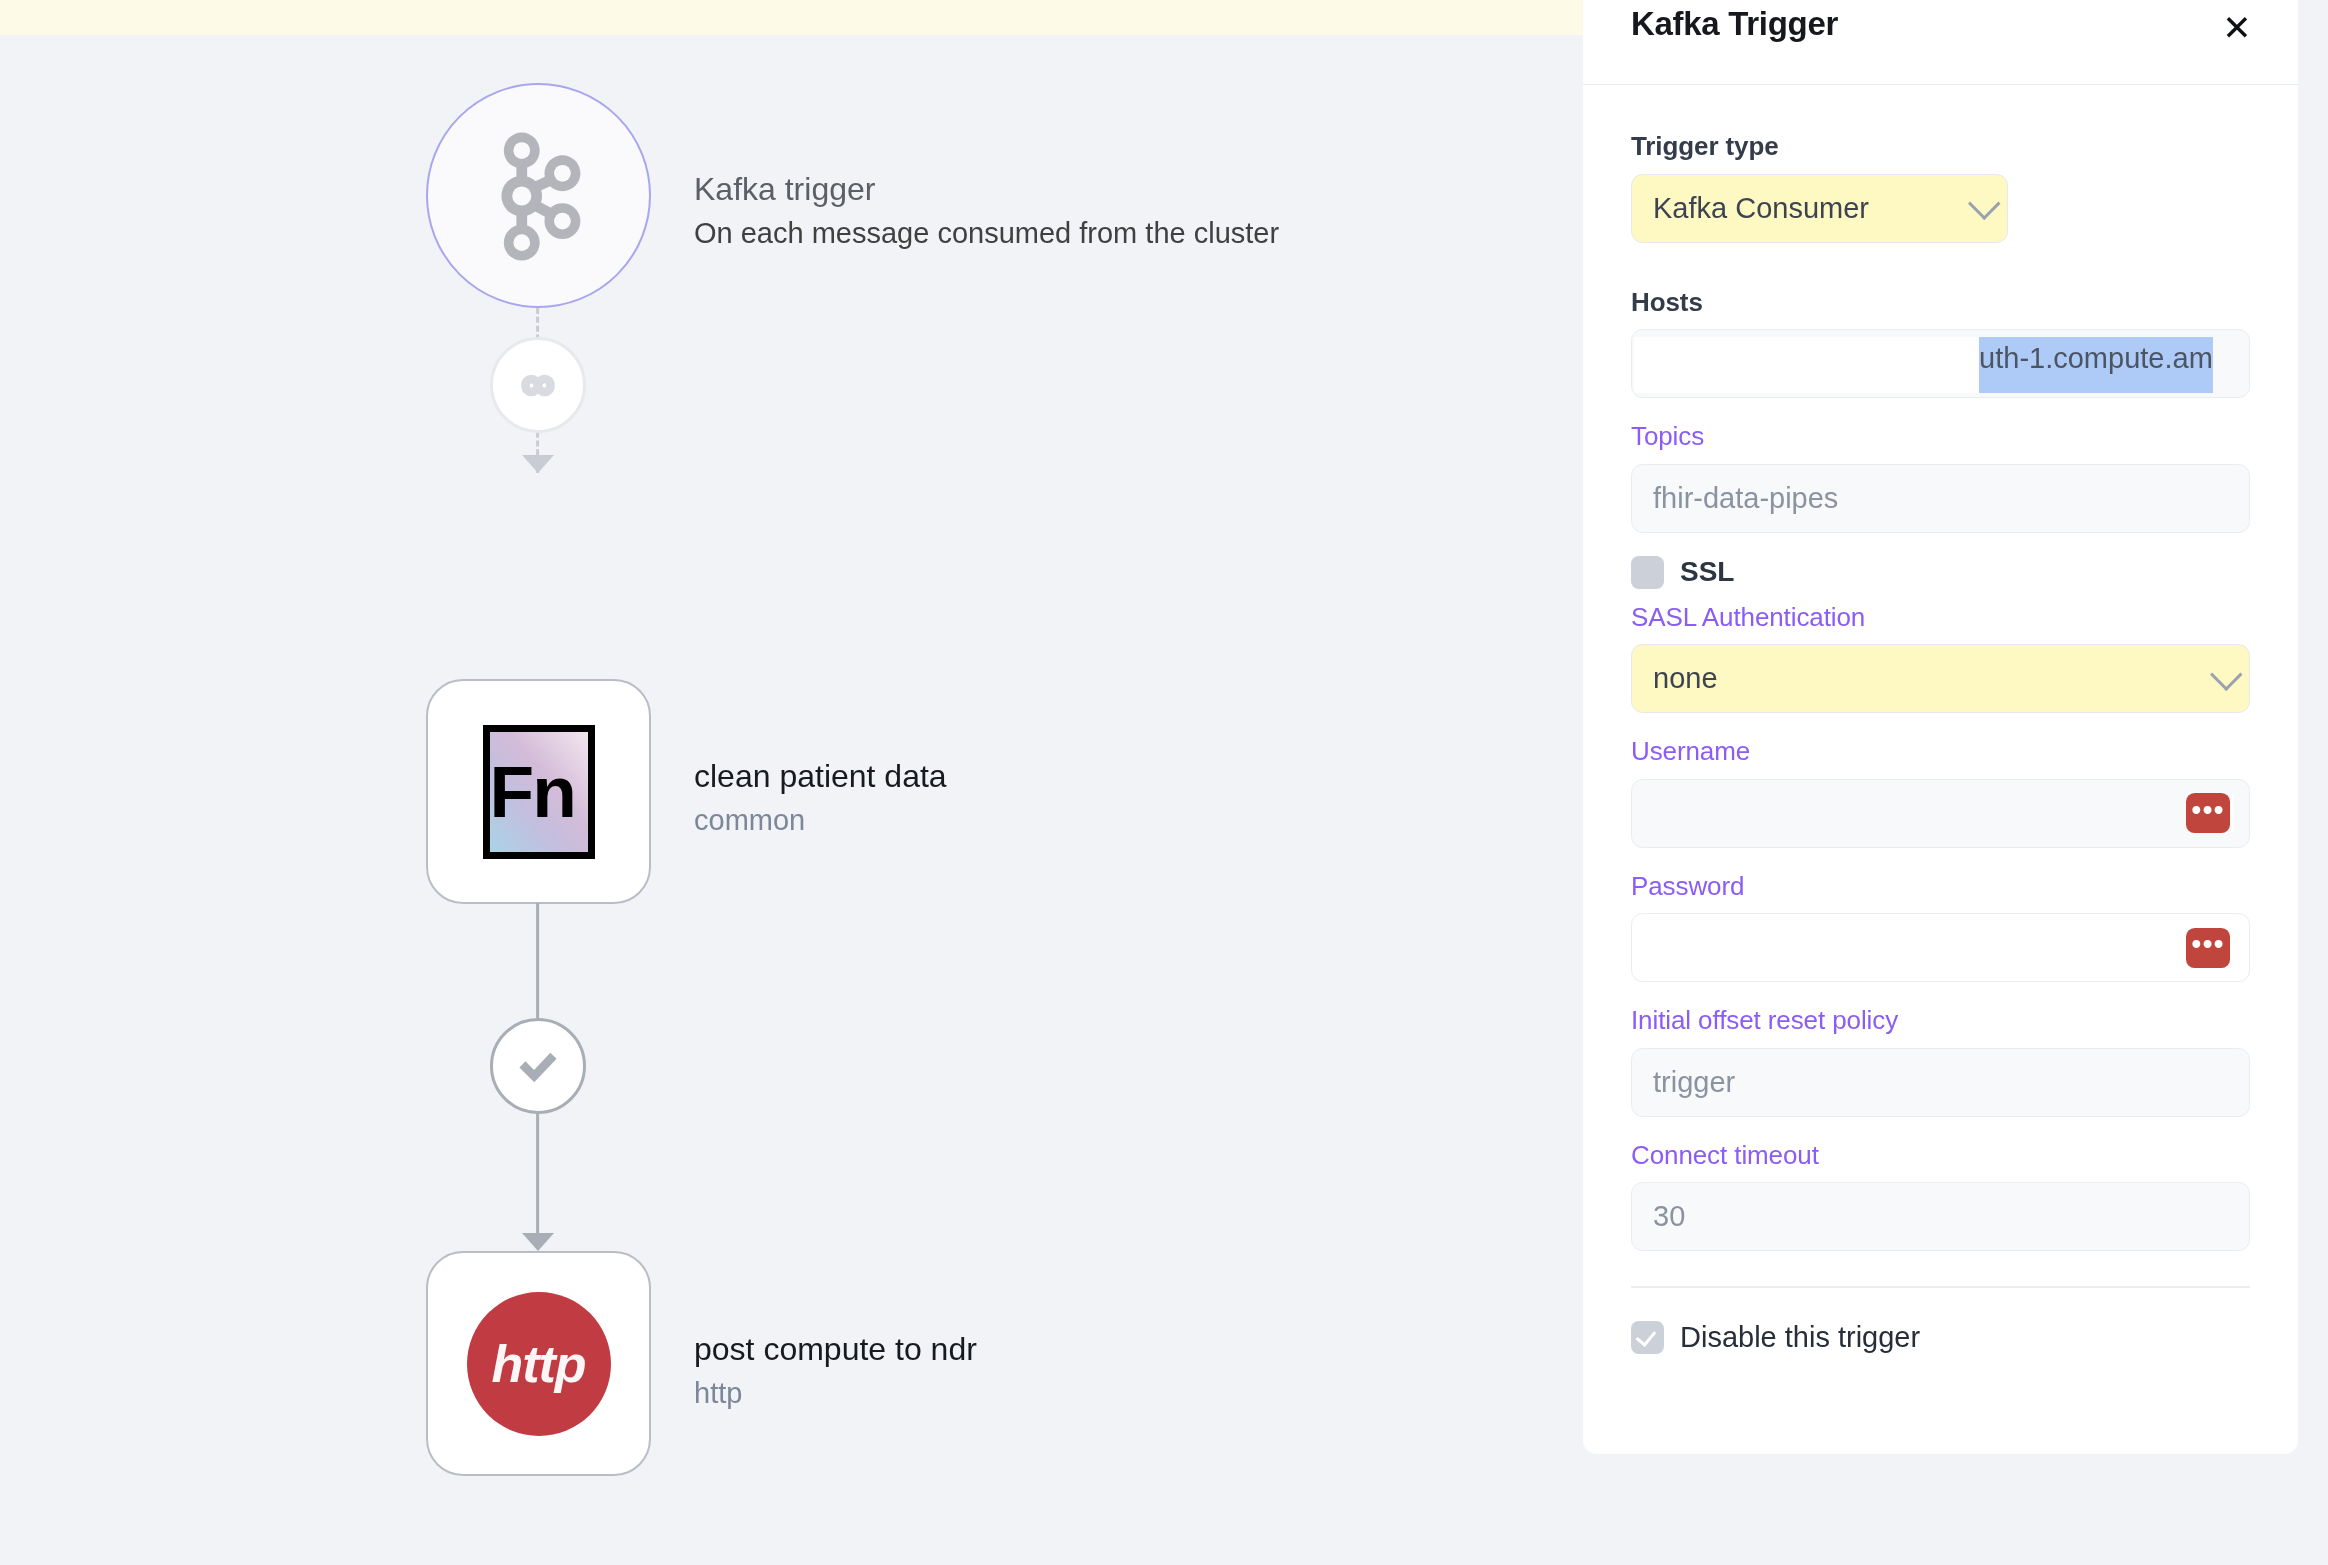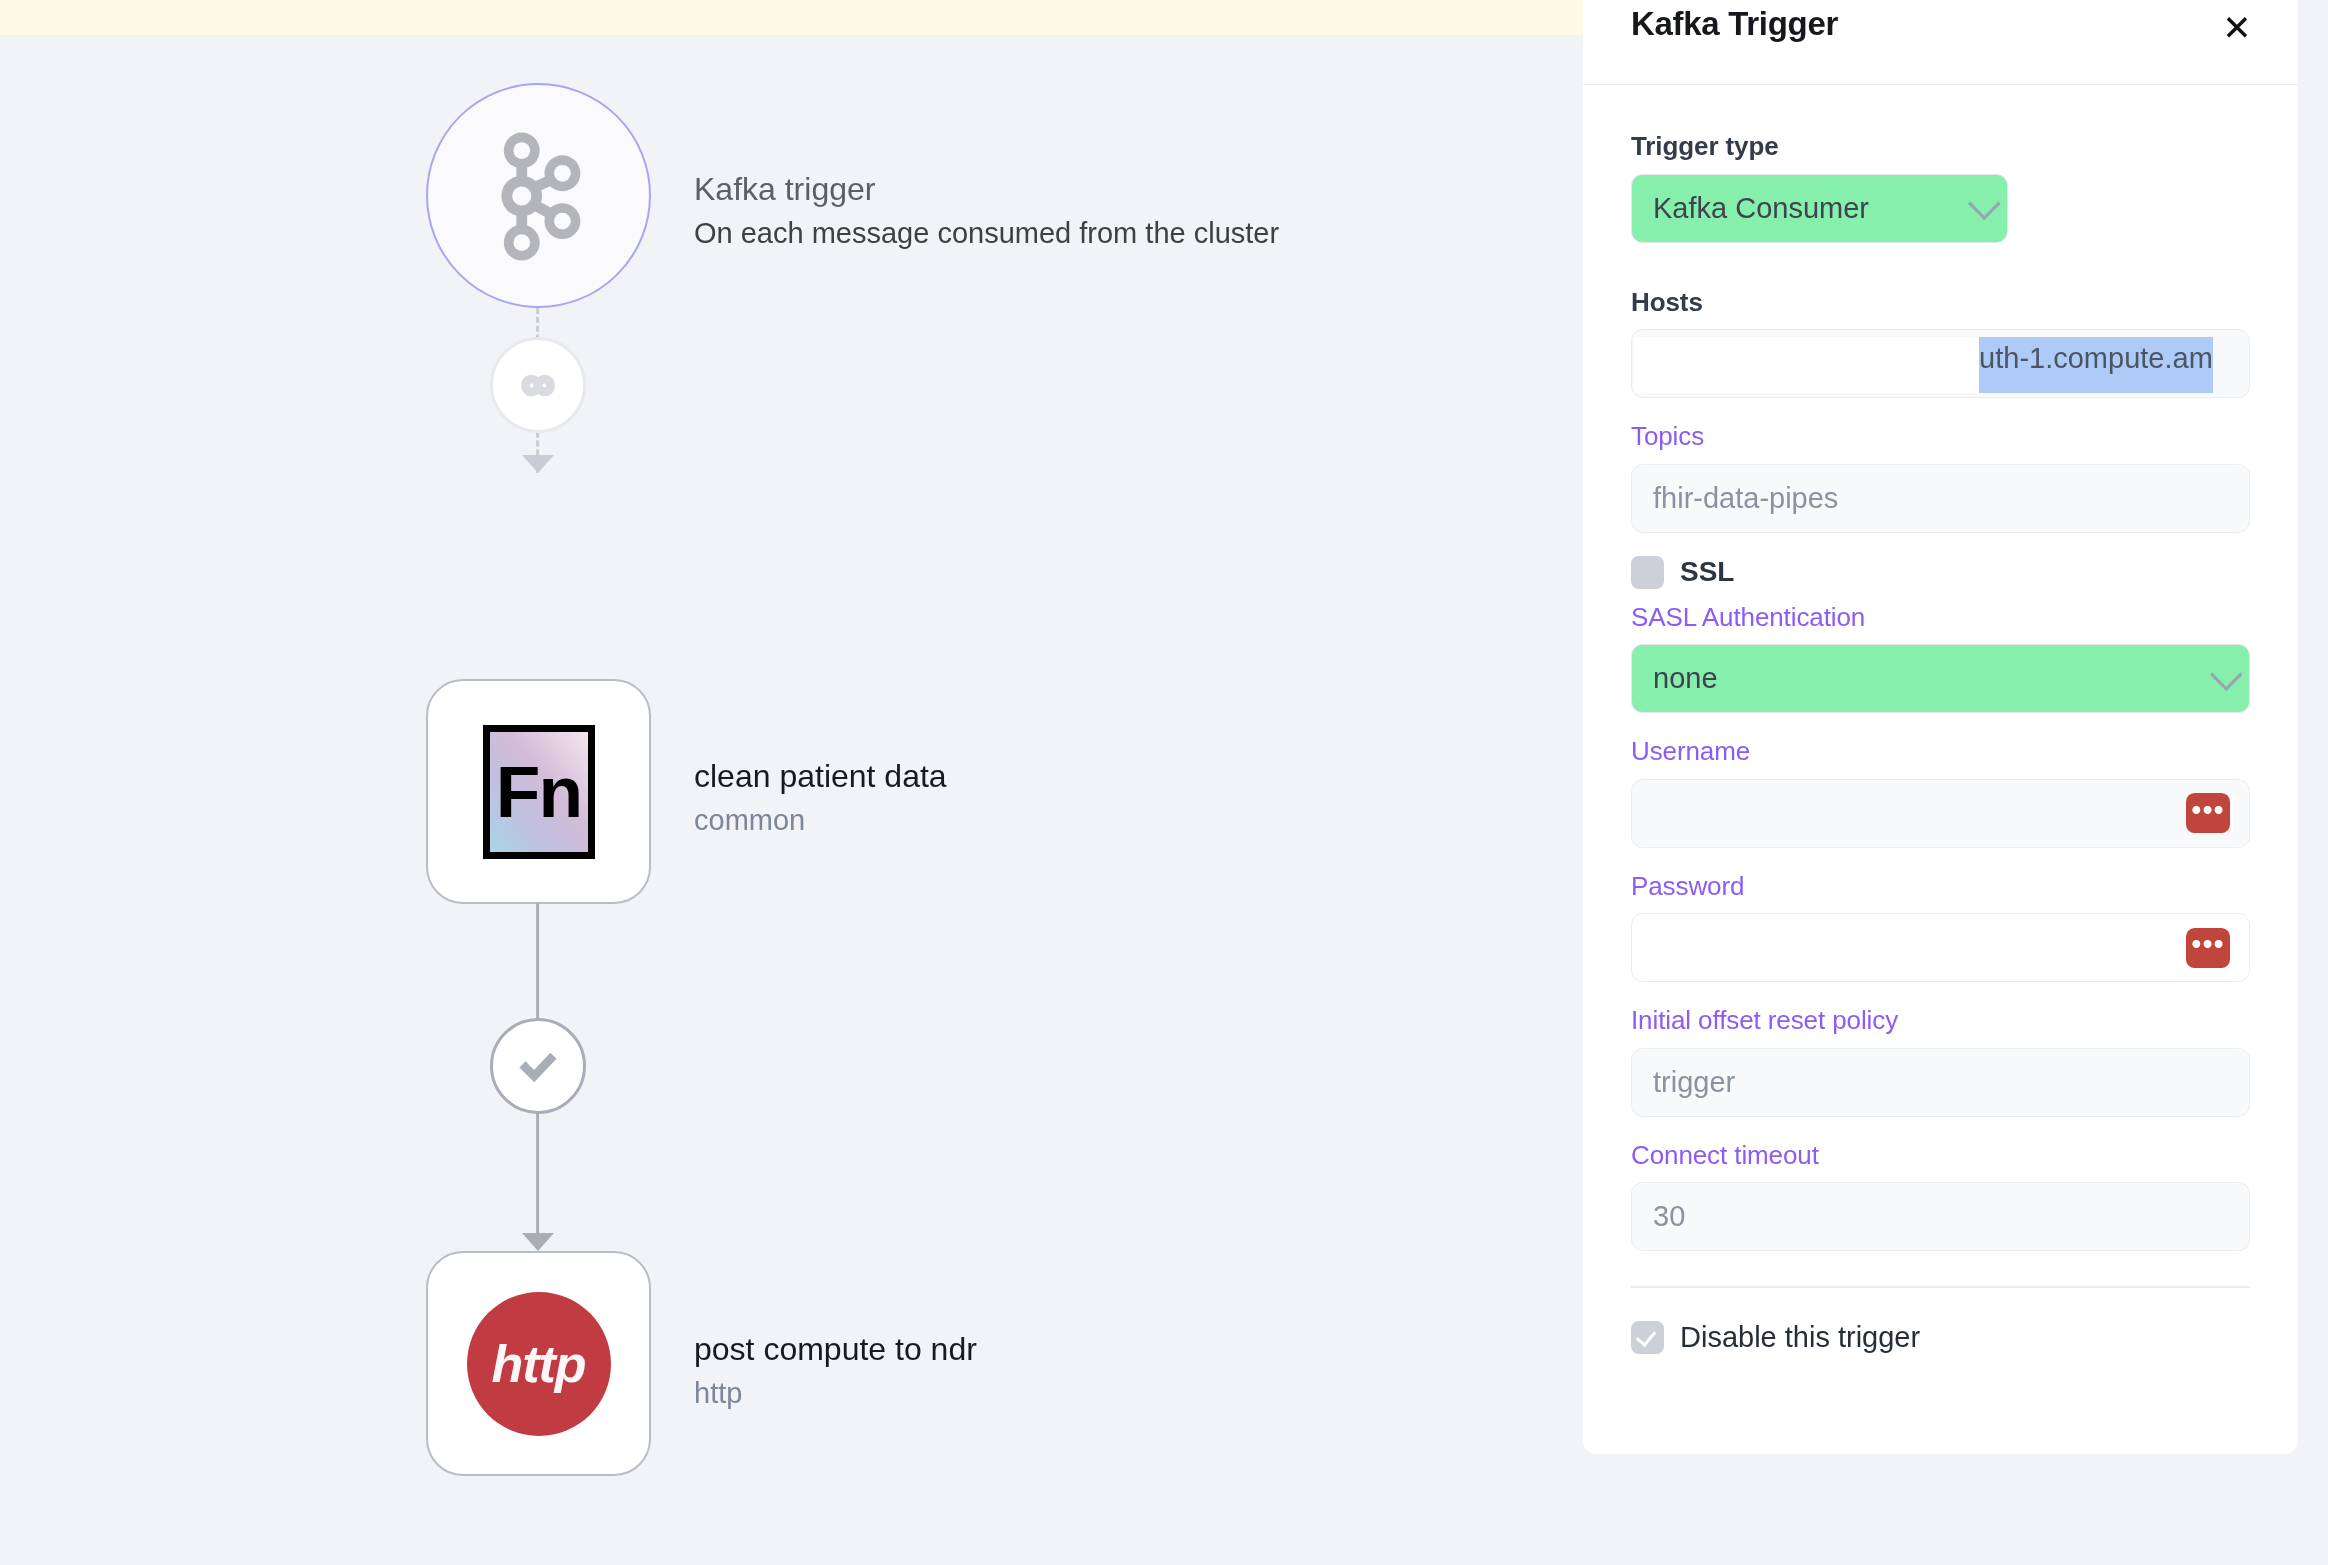--- a/index.html
+++ b/index.html
@@ -80,21 +80,21 @@
     width: 225px; height: 225px;
     border-radius: 37px;
     background: #ffffff;
     border: 2.9px solid #b9bdc5;
     display: flex; align-items: center; justify-content: center;
   }
   .fn-icon {
     width: 112px; height: 134px;
     border: 7.7px solid #000000;
     background: linear-gradient(to top right, #a9d4e6 0%, #c3bede 35%, #d3bcd8 60%, #f3e6ef 100%);
-    display: flex; align-items: center; justify-content: center;
+    display: flex; align-items: center; 
   }
   .fn-icon span {
     font-family: "Liberation Sans", sans-serif;
     font-weight: bold; font-size: 73px; color: #000; letter-spacing: -1.9px;
     line-height: 1;
   }
   .http-icon {
     width: 144px; height: 144px; border-radius: 50%;
     background: #c03b42;
     display: flex; align-items: center; justify-content: center;
@@ -131,21 +131,21 @@
 
   .field-label {
     font-size: 26px; font-weight: bold; color: #343c4a;
     margin-bottom: 11.5px; letter-spacing: -0.1px;
   }
   .field-label.thin { font-weight: normal; color: #8b5cf6; }
 
   .select-box {
     position: relative;
     height: 69px; border: 1.9px solid #e5e8ee; border-radius: 11.5px;
-    background: #86efac;
+    background: #fef9c3;
     display: flex; align-items: center; padding: 0 21px;
     font-size: 29px; color: #3d4450;
   }
   .select-box.wide { width: 100%; }
   .select-box.narrow { width: 377px; }
   .chev {
     position: absolute; right: 21px; top: 50%; transform: translateY(-60%);
     width: 23px; height: 23px;
     border-right: 3.8px solid #9aa2b0; border-bottom: 3.8px solid #9aa2b0;
     transform-origin: center;

